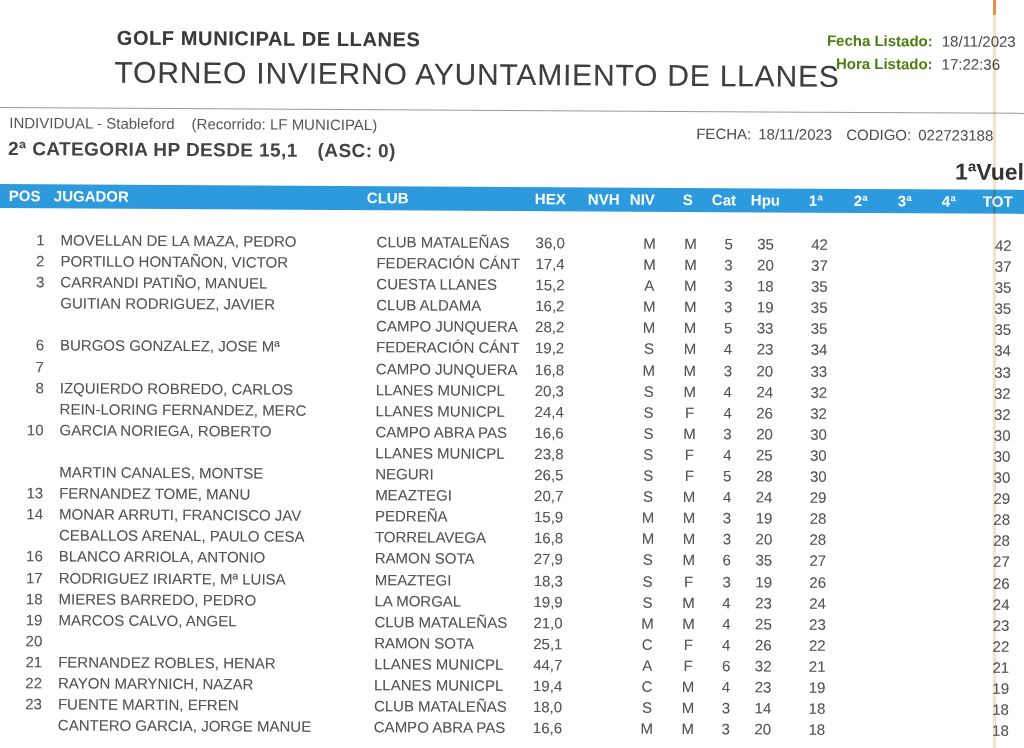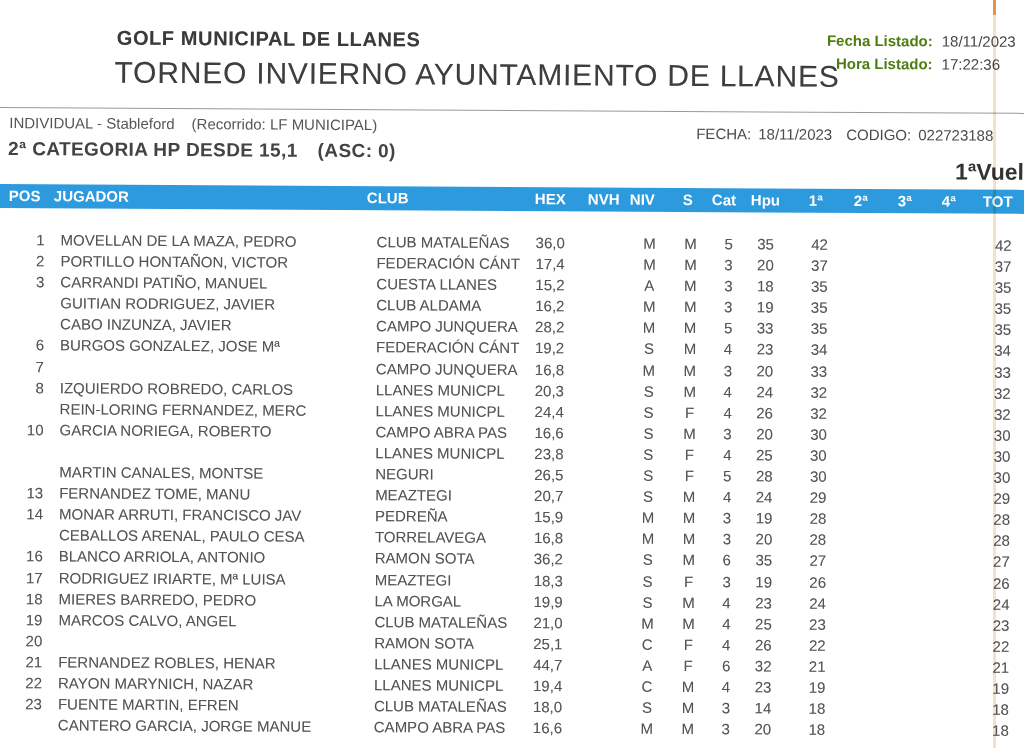--- a/index.html
+++ b/index.html
@@ -182,21 +182,20 @@
       <span class="c-hpu">19</span>
       <span class="c-v1">35</span>
       <span class="c-v2"></span>
       <span class="c-v3"></span>
       <span class="c-v4"></span>
       <span class="c-tot">35</span>
     </div>
 
     <div class="row">
       <span class="c-pos"></span>
-      <span class="c-name">CABO INZUNZA, JAVIER</span>
       <span class="c-club">CAMPO JUNQUERA</span>
       <span class="c-hex">28,2</span>
       <span class="c-niv">M</span>
       <span class="c-s">M</span>
       <span class="c-cat">5</span>
       <span class="c-hpu">33</span>
       <span class="c-v1">35</span>
       <span class="c-v2"></span>
       <span class="c-v3"></span>
       <span class="c-v4"></span>
@@ -358,21 +357,21 @@
       <span class="c-v2"></span>
       <span class="c-v3"></span>
       <span class="c-v4"></span>
       <span class="c-tot">28</span>
     </div>
 
     <div class="row">
       <span class="c-pos">16</span>
       <span class="c-name">BLANCO ARRIOLA, ANTONIO</span>
       <span class="c-club">RAMON SOTA</span>
-      <span class="c-hex">36,2</span>
+      <span class="c-hex">27,9</span>
       <span class="c-niv">S</span>
       <span class="c-s">M</span>
       <span class="c-cat">6</span>
       <span class="c-hpu">35</span>
       <span class="c-v1">27</span>
       <span class="c-v2"></span>
       <span class="c-v3"></span>
       <span class="c-v4"></span>
       <span class="c-tot">27</span>
     </div>

